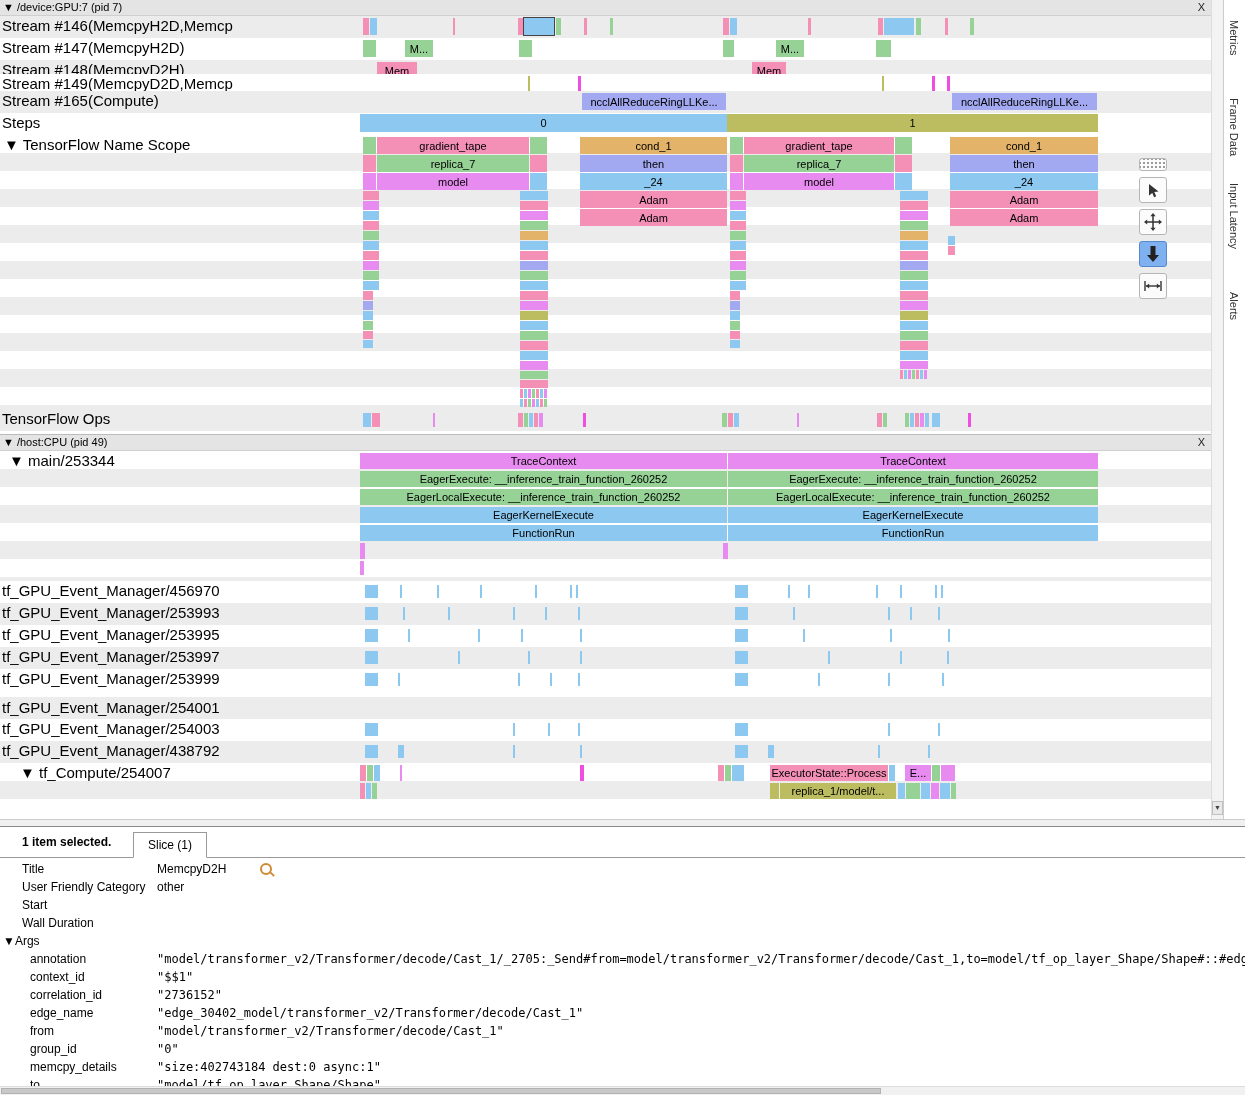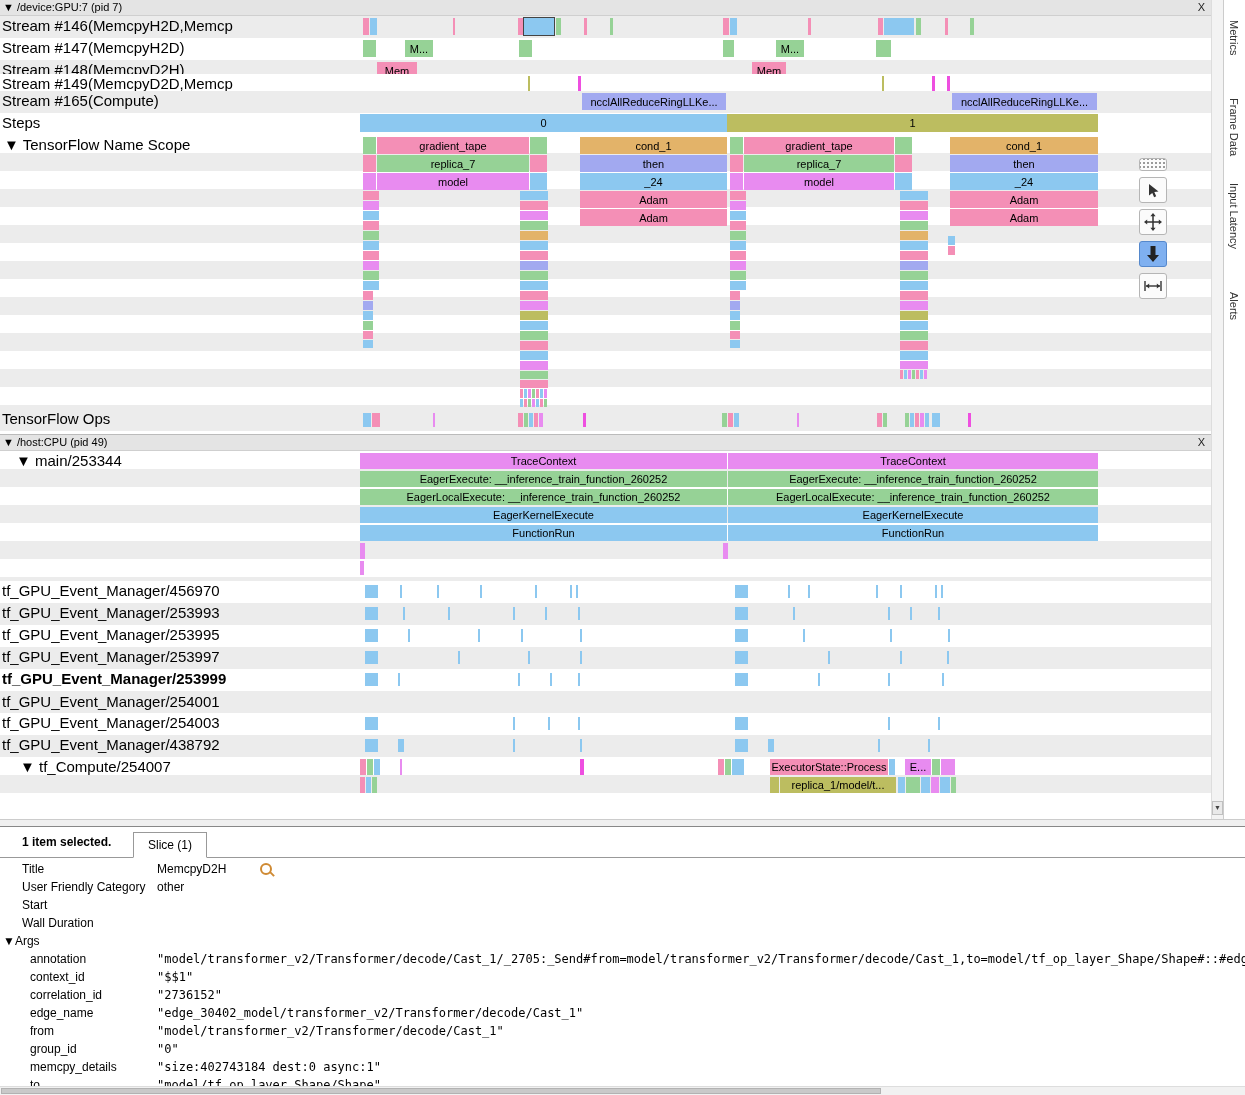--- a/index.html
+++ b/index.html
@@ -299,21 +299,21 @@
         </div>
       </div>
   </div>
   <div class="section cpu">
     <div class="section-header">
       <span>▼ /host:CPU (pid 49)</span>
       <span class="close-x">X</span>
     </div>
     <div id="cpu-tracks">
         <div class="track stripe" style="height: 130px;">
-          <div class="tlabel" style="padding-left: 16px;">▼  main/253344</div>
+          <div class="tlabel" style="padding-left: 9px;">▼  main/253344</div>
           <div class="lane">
             <div class="bar" style="left: 112px; width: 367px; top: 2px; height: 16px; background: rgb(232, 139, 240);">TraceContext</div>
             <div class="bar" style="left: 480px; width: 370px; top: 2px; height: 16px; background: rgb(232, 139, 240);">TraceContext</div>
             <div class="bar" style="left: 112px; width: 367px; top: 20px; height: 16px; background: rgb(150, 210, 150);">EagerExecute: __inference_train_function_260252</div>
             <div class="bar" style="left: 480px; width: 370px; top: 20px; height: 16px; background: rgb(150, 210, 150);">EagerExecute: __inference_train_function_260252</div>
             <div class="bar" style="left: 112px; width: 367px; top: 38px; height: 16px; background: rgb(150, 210, 150);">EagerLocalExecute: __inference_train_function_260252</div>
             <div class="bar" style="left: 480px; width: 370px; top: 38px; height: 16px; background: rgb(150, 210, 150);">EagerLocalExecute: __inference_train_function_260252</div>
             <div class="bar" style="left: 112px; width: 367px; top: 56px; height: 16px; background: rgb(140, 200, 240);">EagerKernelExecute</div>
             <div class="bar" style="left: 480px; width: 370px; top: 56px; height: 16px; background: rgb(140, 200, 240);">EagerKernelExecute</div>
             <div class="bar" style="left: 112px; width: 367px; top: 74px; height: 16px; background: rgb(140, 200, 240);">FunctionRun</div>
@@ -378,21 +378,21 @@
             <div class="bar" style="left: 117px; width: 13px; top: 4px; height: 13px; background: rgb(140, 200, 240);"></div>
             <div class="bar" style="left: 210px; width: 2px; top: 4px; height: 13px; background: rgb(140, 200, 240);"></div>
             <div class="bar" style="left: 280px; width: 2px; top: 4px; height: 13px; background: rgb(140, 200, 240);"></div>
             <div class="bar" style="left: 332px; width: 2px; top: 4px; height: 13px; background: rgb(140, 200, 240);"></div>
             <div class="bar" style="left: 487px; width: 13px; top: 4px; height: 13px; background: rgb(140, 200, 240);"></div>
             <div class="bar" style="left: 580px; width: 2px; top: 4px; height: 13px; background: rgb(140, 200, 240);"></div>
             <div class="bar" style="left: 652px; width: 2px; top: 4px; height: 13px; background: rgb(140, 200, 240);"></div>
             <div class="bar" style="left: 699px; width: 2px; top: 4px; height: 13px; background: rgb(140, 200, 240);"></div>
           </div>
         </div>
-        <div class="track" style="height: 22px; background: rgb(255, 255, 255); font-weight: bold;">
+        <div class="track" style="height: 28px; background: rgb(255, 255, 255);">
           <div class="tlabel">tf_GPU_Event_Manager/253999</div>
           <div class="lane">
             <div class="bar" style="left: 117px; width: 13px; top: 4px; height: 13px; background: rgb(140, 200, 240);"></div>
             <div class="bar" style="left: 150px; width: 2px; top: 4px; height: 13px; background: rgb(140, 200, 240);"></div>
             <div class="bar" style="left: 270px; width: 2px; top: 4px; height: 13px; background: rgb(140, 200, 240);"></div>
             <div class="bar" style="left: 302px; width: 2px; top: 4px; height: 13px; background: rgb(140, 200, 240);"></div>
             <div class="bar" style="left: 330px; width: 2px; top: 4px; height: 13px; background: rgb(140, 200, 240);"></div>
             <div class="bar" style="left: 487px; width: 13px; top: 4px; height: 13px; background: rgb(140, 200, 240);"></div>
             <div class="bar" style="left: 570px; width: 2px; top: 4px; height: 13px; background: rgb(140, 200, 240);"></div>
             <div class="bar" style="left: 640px; width: 2px; top: 4px; height: 13px; background: rgb(140, 200, 240);"></div>

